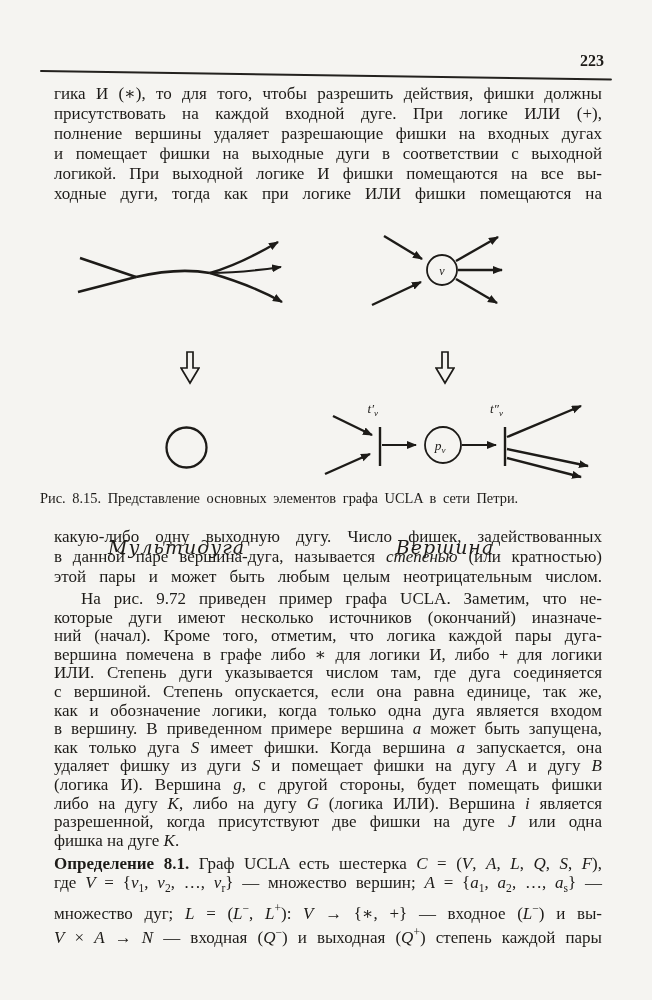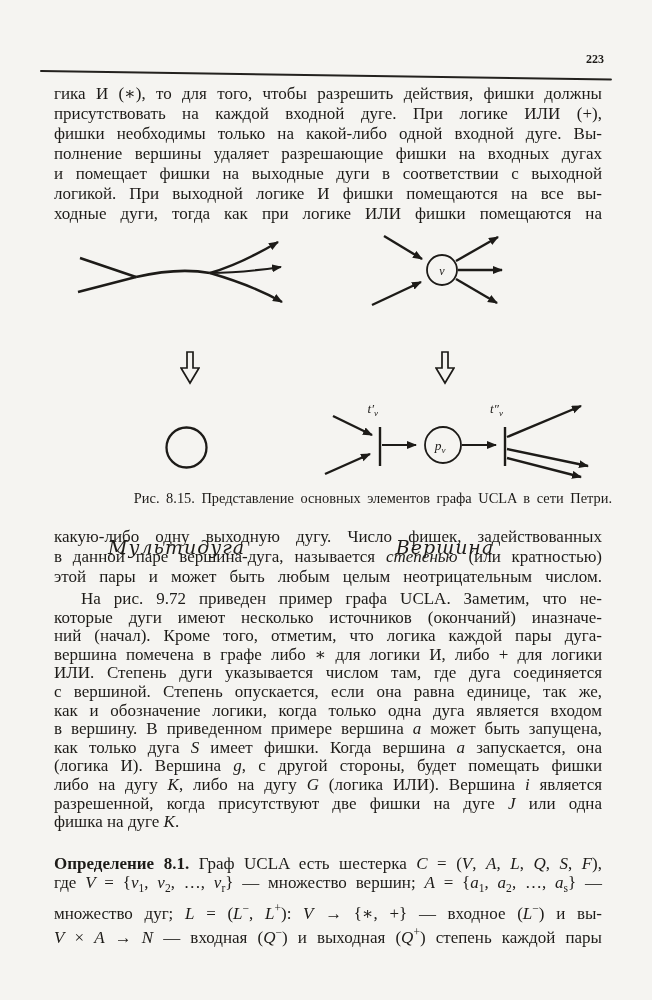--- a/index.html
+++ b/index.html
@@ -2,21 +2,21 @@
 <html><head>
 <meta charset="utf-8">
 <style>
   html,body{margin:0;padding:0;}
   body{width:652px;height:1000px;background:#f5f4f1;font-family:"Liberation Serif","DejaVu Serif",serif;color:#1d1b18;}
   .page{position:relative;width:652px;height:1000px;overflow:hidden;}
 
   
   .running-title{position:absolute;left:55px;top:46px;width:430px;text-align:center;
     font-style:italic;font-weight:700;font-size:15.5px;letter-spacing:.5px;}
-  .page-number{position:absolute;right:48px;top:52px;font-weight:700;font-size:12px;}
+  .page-number{position:absolute;right:48px;top:52px;font-weight:700;font-size:16px;}
   .header-rule{position:absolute;left:40px;top:70px;width:572px;height:2.2px;background:#23211e;
     transform:rotate(0.85deg);transform-origin:left center;border-radius:2px;}
 
   
   .para{position:absolute;left:54px;width:548px;font-size:17px;}
   .p1{top:84px;line-height:20px;}
   .p2{top:527px;line-height:20px;}
   .p3{top:590px;line-height:18.6px;}
   .p4{top:854px;line-height:19.4px;}
   .tline{text-align:justify;text-align-last:justify;text-justify:inter-word;white-space:normal;}
@@ -27,37 +27,36 @@
   .para sub{font-size:68%;}
   .para sup{font-size:68%;}
 
   
   .figure{position:absolute;left:0;top:225px;width:652px;height:262px;}
   .fig-abs{position:absolute;}
   .fig-label{position:absolute;font-style:italic;font-size:19px;letter-spacing:1px;
     font-family:"DejaVu Serif","Liberation Serif",serif;}
   .lbl-multiarc{left:108px;top:311px;width:150px;}
   .lbl-vertex{left:390px;top:311px;width:110px;text-align:center;}
-  .caption{position:absolute;left:40px;top:490px;width:572px;text-align:right;
+  .caption{position:absolute;left:40px;top:490px;width:572px;text-align:left;
     font-size:14.4px;word-spacing:3px;}
   svg{display:block;}
   .stroke{stroke:#1d1b18;fill:none;}
 </style>
 </head>
 <body>
 
 <div class="page">
 
   <div class="page-number">223</div>
   <div class="header-rule"></div>
 
   <section class="para p1">
       <div class="tline">гика И (∗), то для того, чтобы разрешить действия, фишки должны</div>
       <div class="tline">присутствовать на каждой входной дуге. При логике ИЛИ (+),</div>
-      <div class="tline">фишки необходимы только на какой-либо одной входной дуге. Вы-</div>
       <div class="tline">полнение вершины удаляет разрешающие фишки на входных дугах</div>
       <div class="tline">и помещает фишки на выходные дуги в соответствии с выходной</div>
       <div class="tline">логикой. При выходной логике И фишки помещаются на все вы-</div>
       <div class="tline">ходные дуги, тогда как при логике ИЛИ фишки помещаются на</div>
     </section>
 
   <div class="figure">
 
     <svg width="0" height="0" style="position:absolute">
       <defs>
@@ -128,20 +127,21 @@
   <section class="para p3 indent">
       <div class="tline">На рис. 9.72 приведен пример графа UCLA. Заметим, что не-</div>
       <div class="tline">которые дуги имеют несколько источников (окончаний) иназначе-</div>
       <div class="tline">ний (начал). Кроме того, отметим, что логика каждой пары дуга-</div>
       <div class="tline">вершина помечена в графе либо ∗ для логики И, либо + для логики</div>
       <div class="tline">ИЛИ. Степень дуги указывается числом там, где дуга соединяется</div>
       <div class="tline">с вершиной. Степень опускается, если она равна единице, так же,</div>
       <div class="tline">как и обозначение логики, когда только одна дуга является входом</div>
       <div class="tline">в вершину. В приведенном примере вершина <i>a</i> может быть запущена,</div>
       <div class="tline">как только дуга <i>S</i> имеет фишки. Когда вершина <i>a</i> запускается, она</div>
+      <div class="tline">удаляет фишку из дуги <i>S</i> и помещает фишки на дугу <i>A</i> и дугу <i>B</i></div>
       <div class="tline">(логика И). Вершина <i>g</i>, с другой стороны, будет помещать фишки</div>
       <div class="tline">либо на дугу <i>K</i>, либо на дугу <i>G</i> (логика ИЛИ). Вершина <i>i</i> является</div>
       <div class="tline">разрешенной, когда присутствуют две фишки на дуге <i>J</i> или одна</div>
       <div class="tline last">фишка на дуге <i>K</i>.</div>
     </section>
 
   <section class="para p4">
       <div class="tline"><b>Определение 8.1.</b> Граф UCLA есть шестерка <i>C</i> = (<i>V</i>, <i>A</i>, <i>L</i>, <i>Q</i>, <i>S</i>, <i>F</i>),</div>
       <div class="tline">где <i>V</i> = {<i>v</i><sub>1</sub>, <i>v</i><sub>2</sub>, …, <i>v</i><sub>r</sub>} — множество вершин; <i>A</i> = {<i>a</i><sub>1</sub>, <i>a</i><sub>2</sub>, …, <i>a</i><sub>s</sub>} —</div>
       <div class="tline">множество дуг; <i>L</i> = (<i>L</i><sup>−</sup>, <i>L</i><sup>+</sup>): <i>V</i> → {∗, +} — входное (<i>L</i><sup>−</sup>) и вы-</div>

